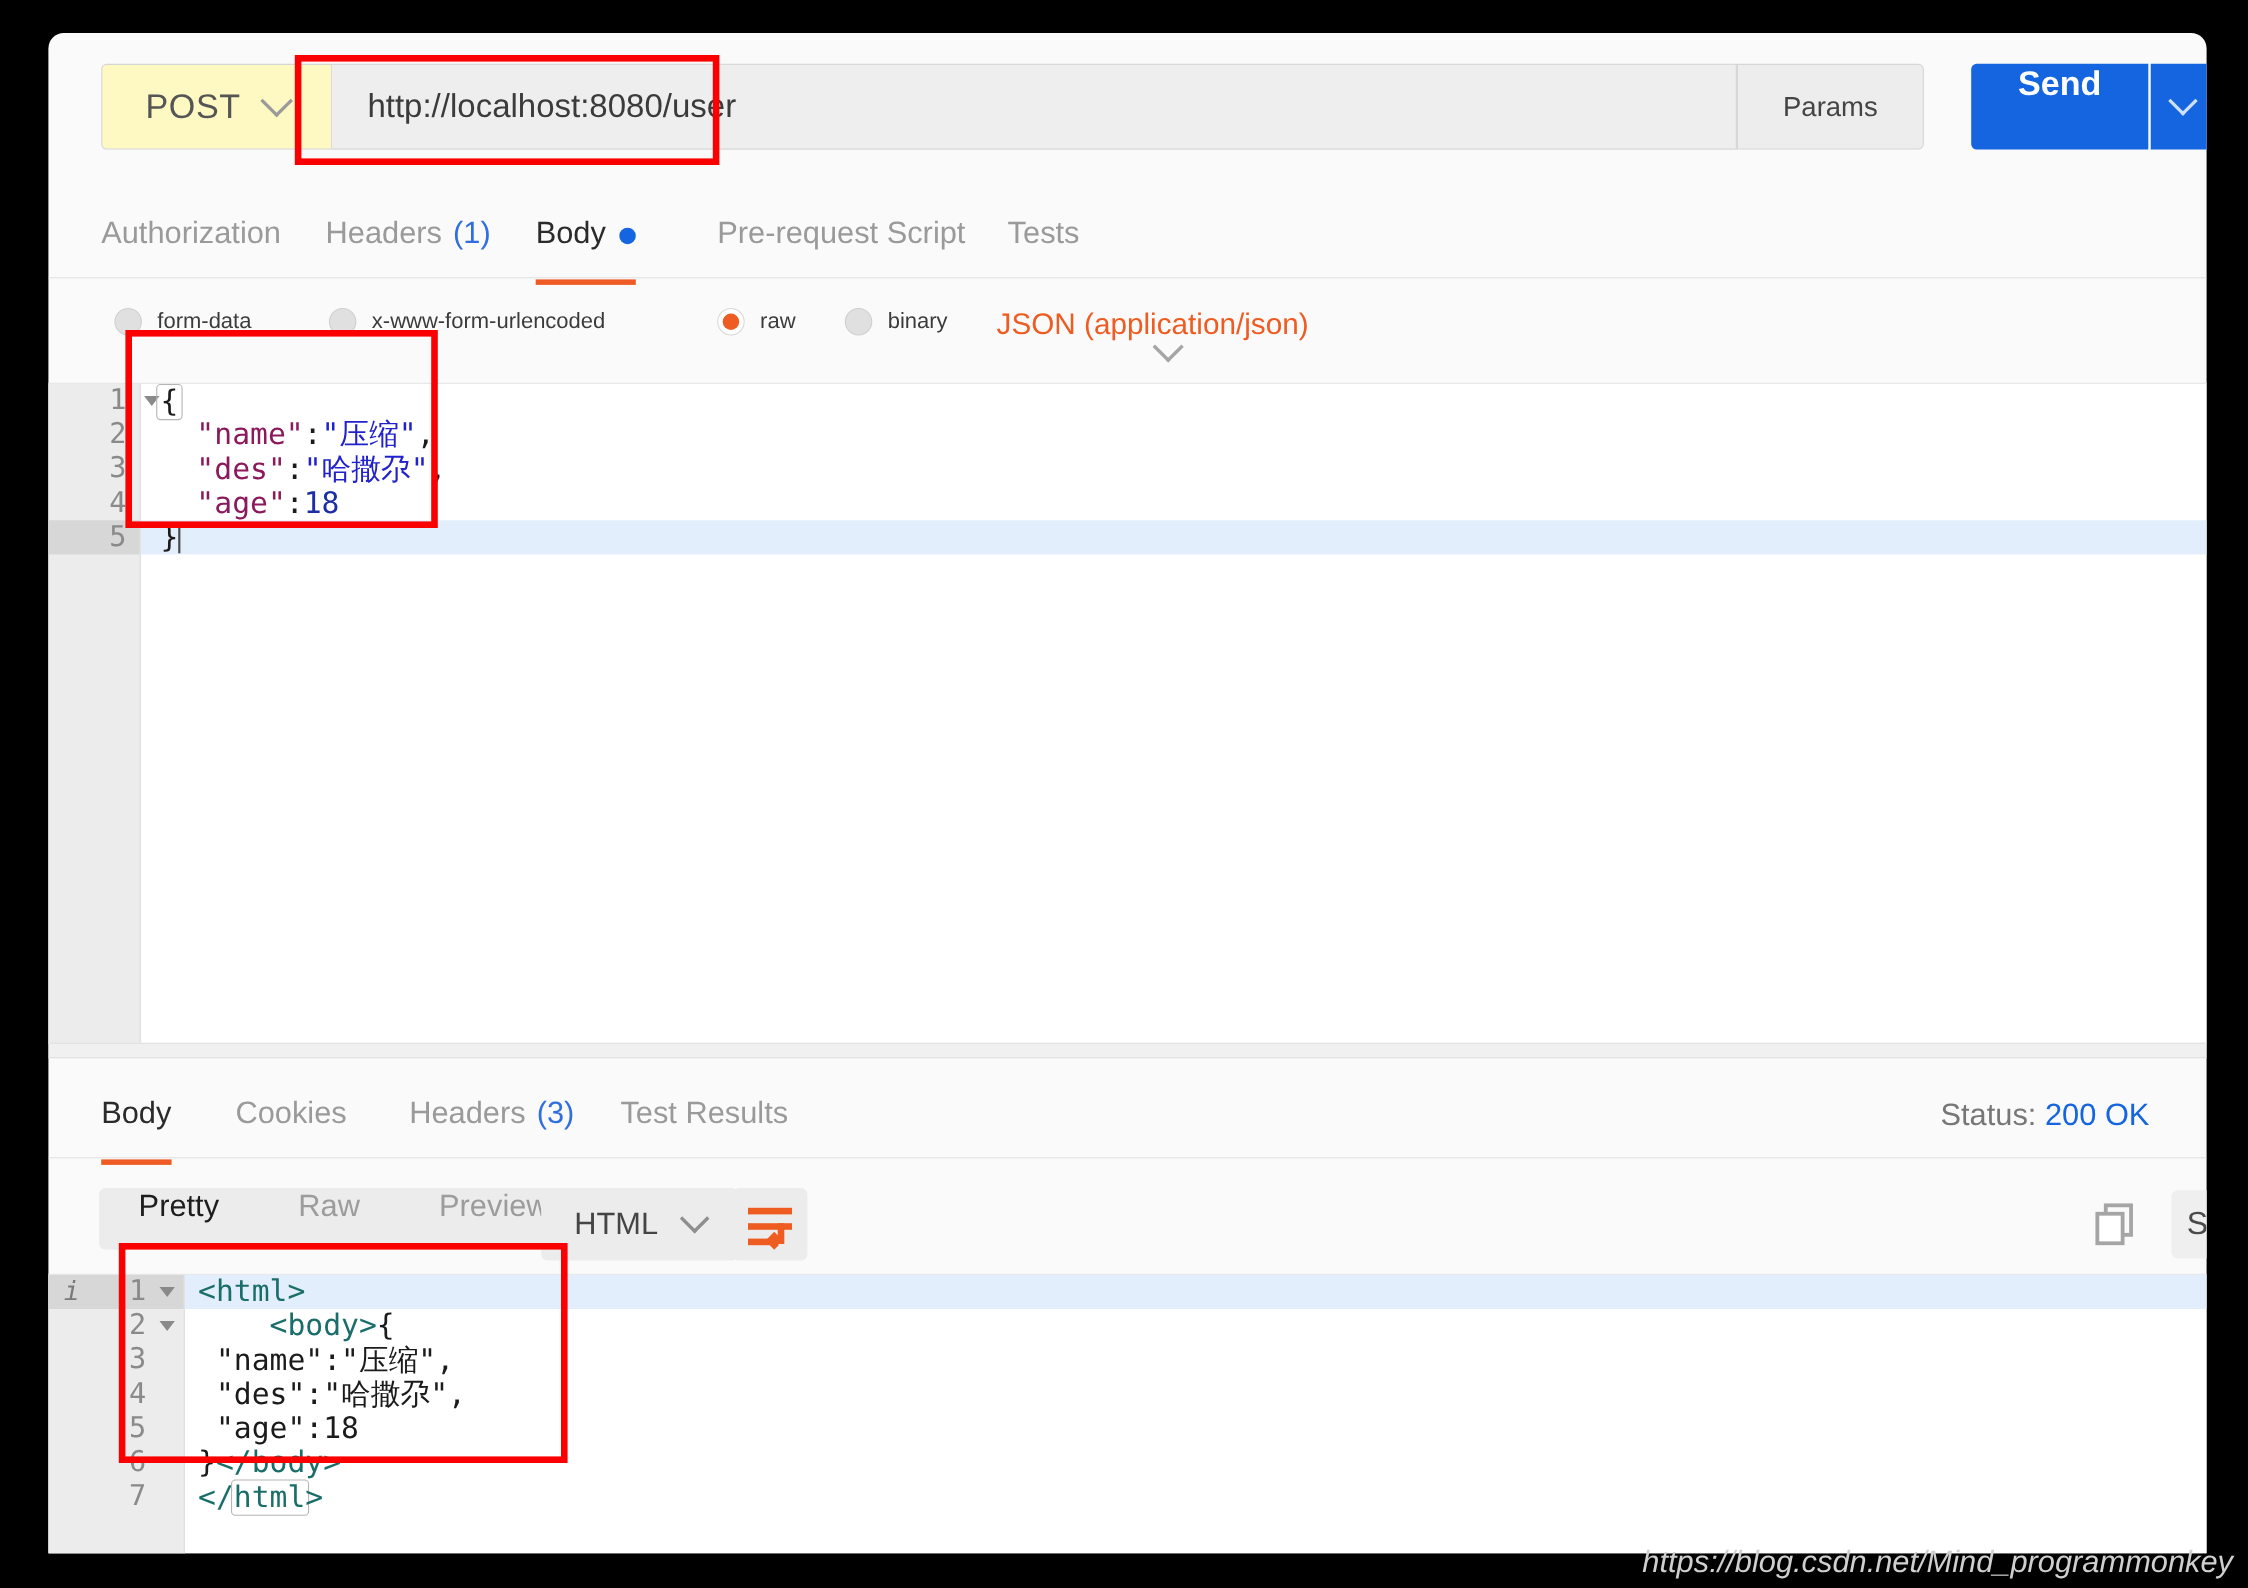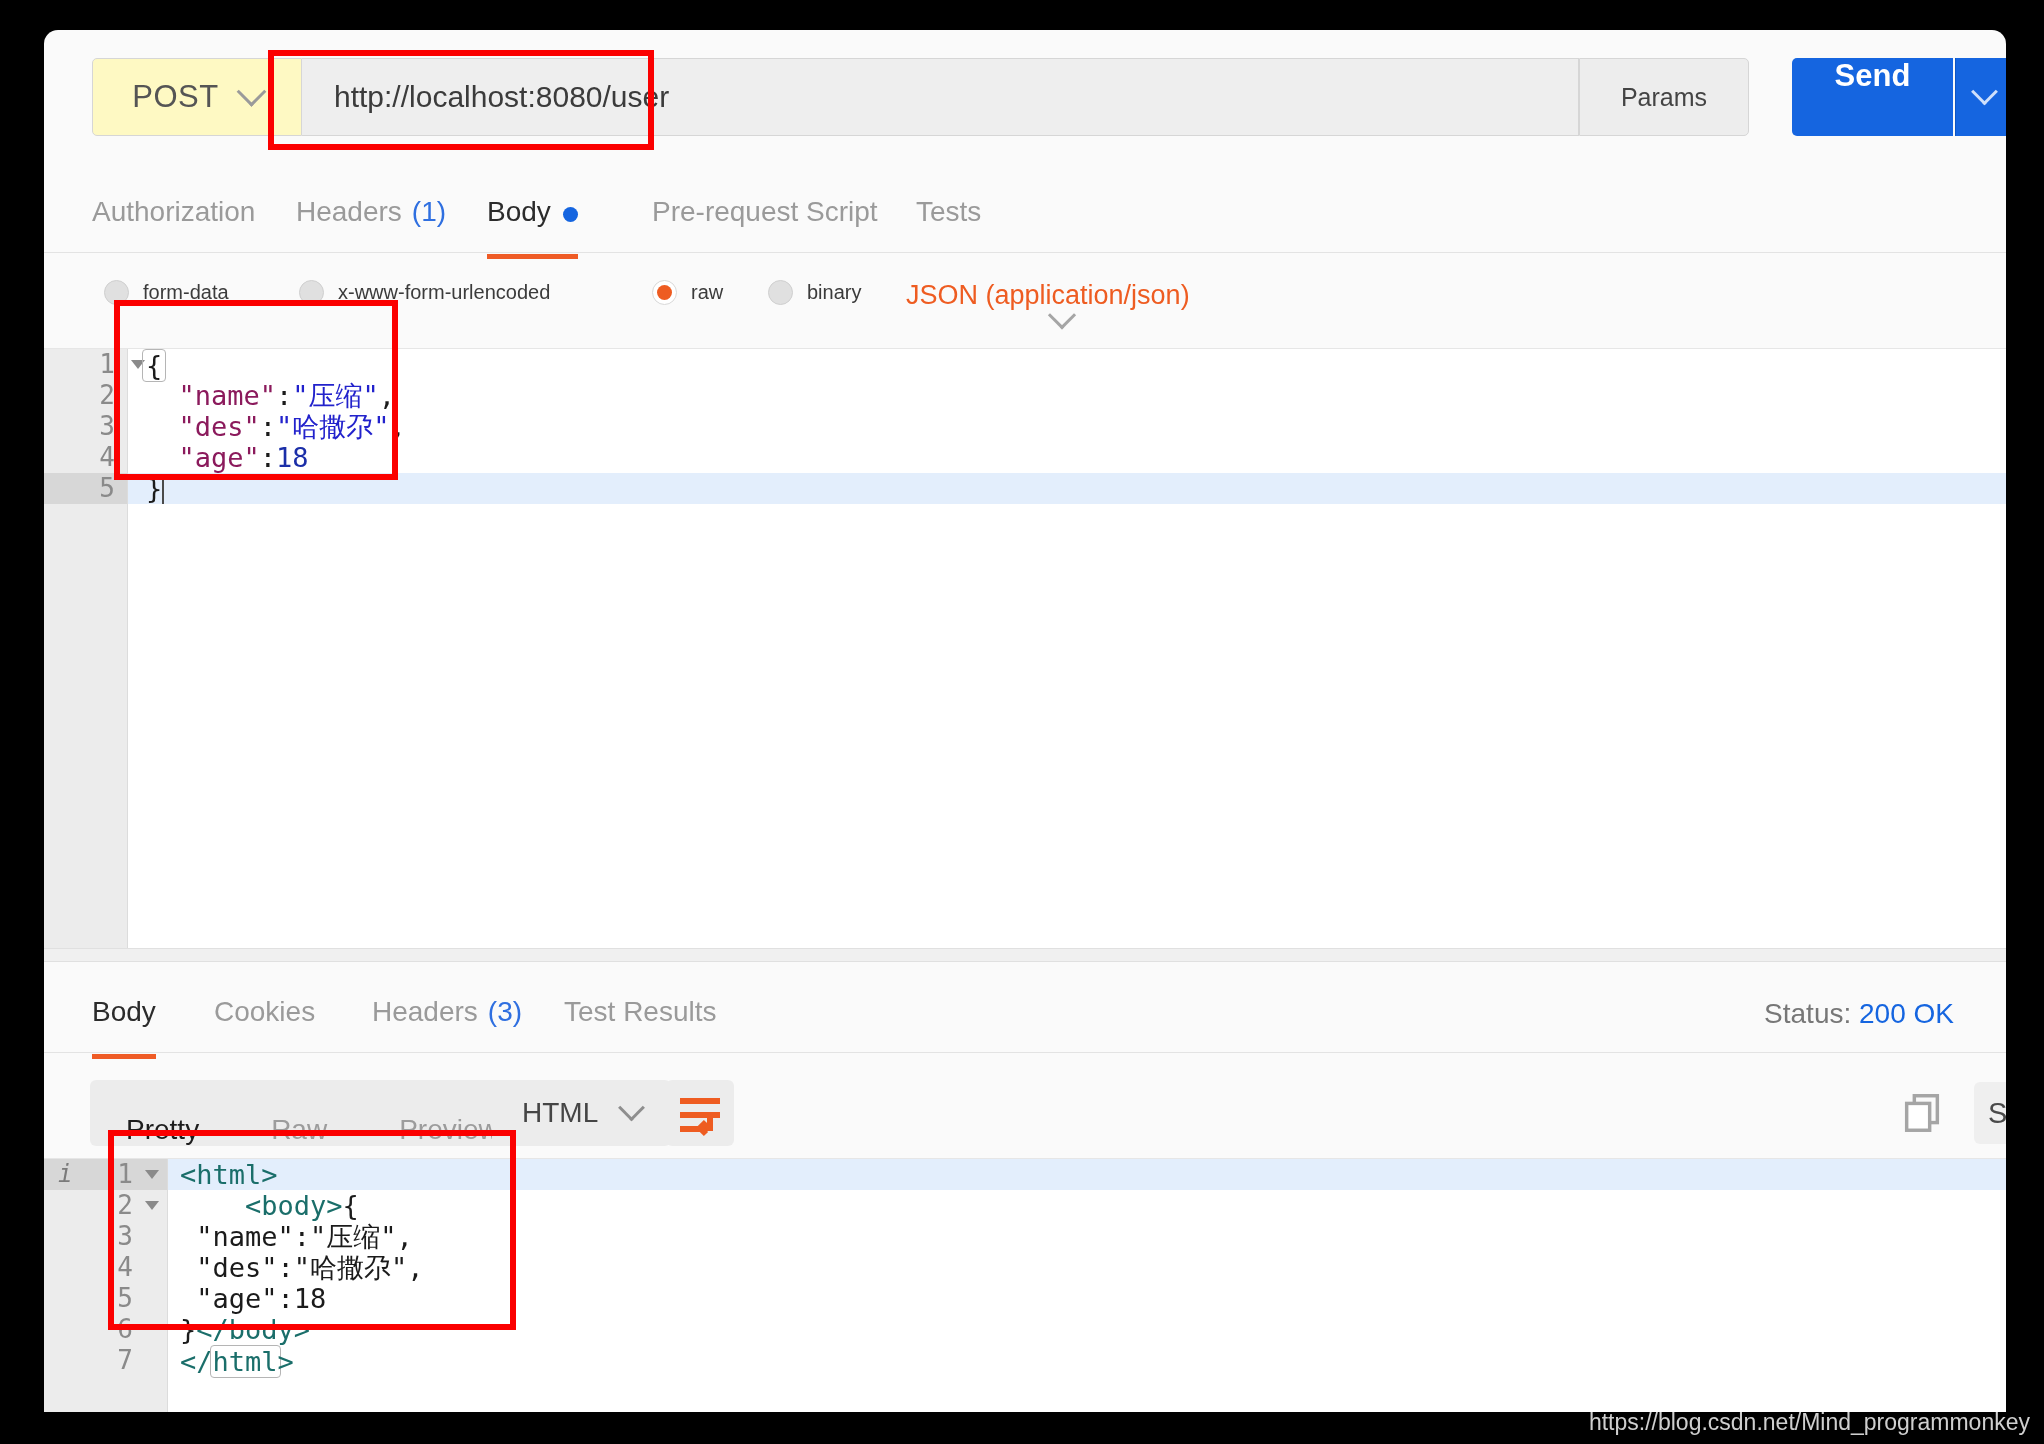--- a/index.html
+++ b/index.html
@@ -278,24 +278,24 @@
   .status b { color: #1565e0; font-weight: normal; }
 
   .resp-toolbar {
     position: absolute;
     left: 0; top: 1050px;
     width: 1962px; height: 72px;
   }
   .seg {
     position: absolute;
     left: 46px; top: 0;
-    height: 66px;
+    height: 56px;
     background: #ececec;
     border-radius: 6px;
-    display: flex; align-items: flex-end;
+    display: flex; align-items: flex-start;
   }
   .seg div {
     font-size: 28px;
     color: #9c9c9c;
     padding: 0 36px;
   }
   .seg div.active { color: #1d1d1d; }
   .fmt {
     position: absolute;
     left: 448px; top: 0;
@@ -404,23 +404,24 @@
     box-sizing: border-box;
     pointer-events: none;
     z-index: 50;
   }
 
   
   .watermark {
     position: absolute;
     right: 14px; bottom: 8px;
     color: #cfcfcf;
-    font-size: 23px;
+    font-size: 28px;
     z-index: 60;
     font-family: "Liberation Sans", sans-serif;
+    font-style: italic;
   }
 </style>
 </head>
 <body>
 
 <div id="app">
 
   <div class="url-bar">
     <div class="method-box">
       <span class="method-label">POST</span>

